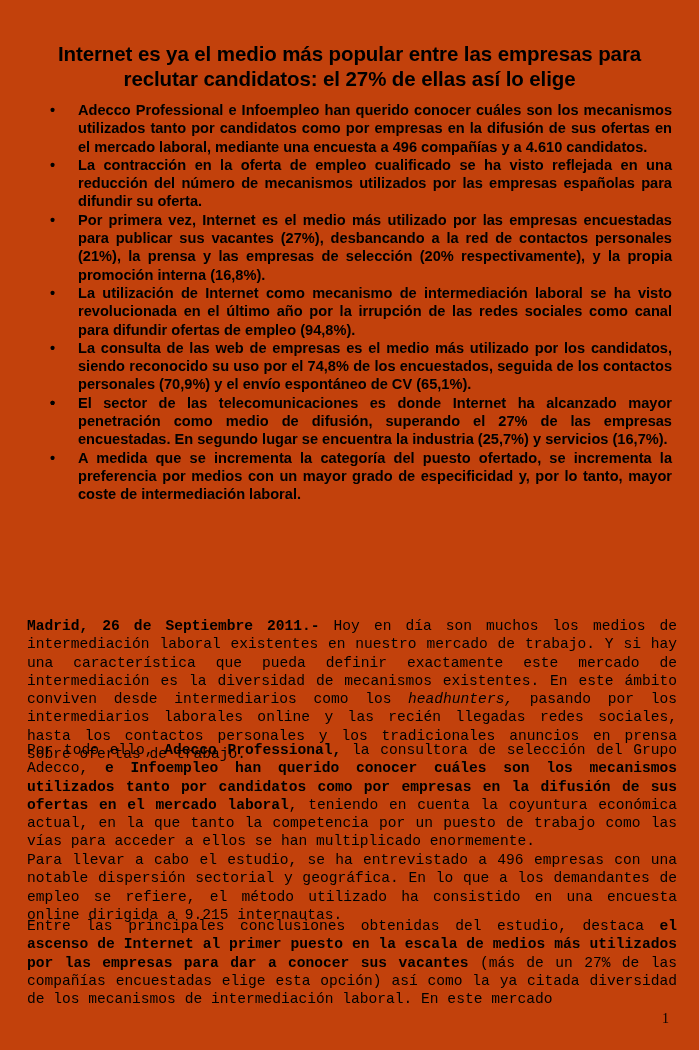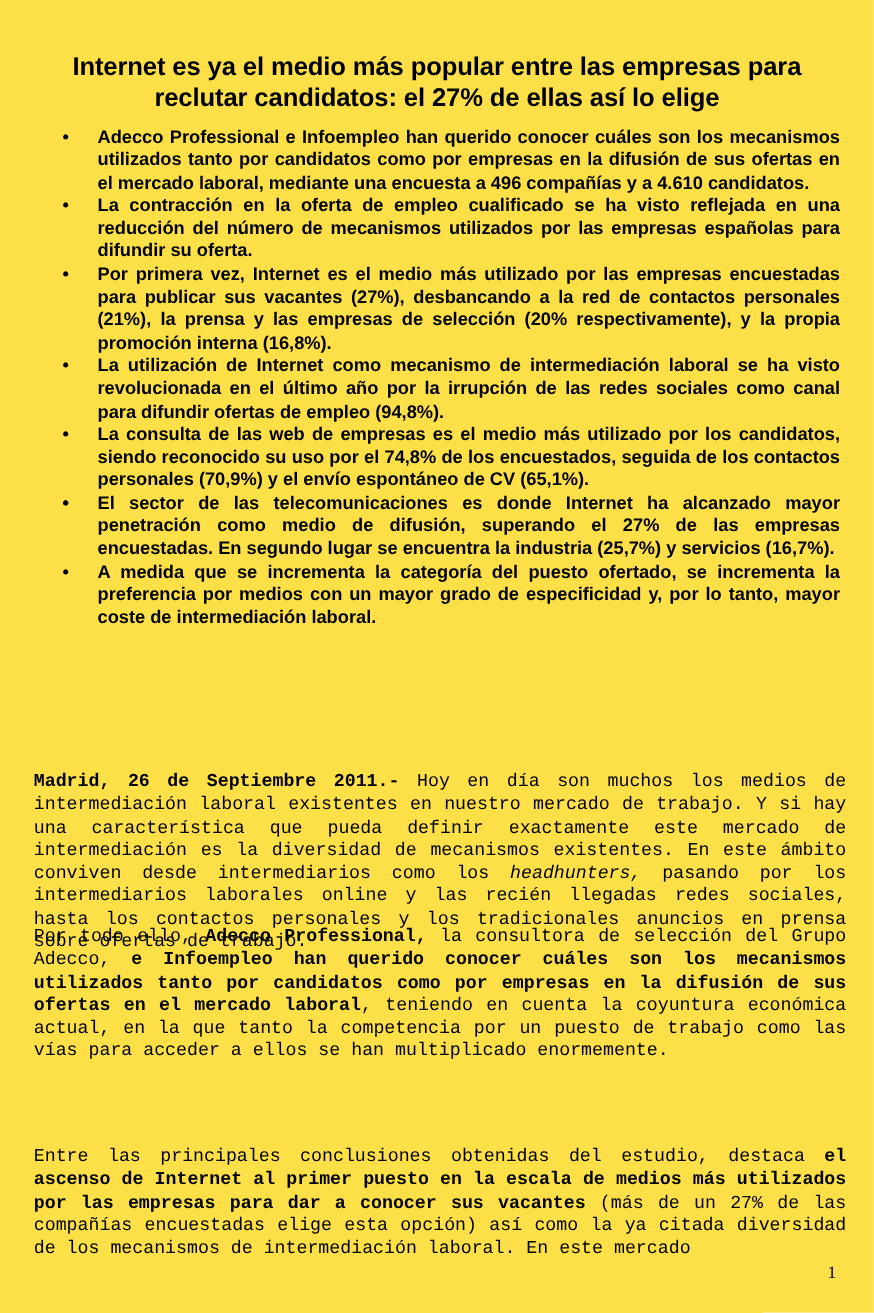--- a/index.html
+++ b/index.html
@@ -1,17 +1,17 @@
 <!DOCTYPE html>
 <html><head>
 <meta charset="utf-8">
 <style>
   html, body { margin: 0; padding: 0; background: #ffffff; }
   body { width: 699px; height: 1050px; position: relative; overflow: hidden; color: #000; }
-  .page { position: absolute; left: 0; top: 0; width: 699px; height: 1050px; background: #fde047; }
+  .page { position: absolute; left: 0; top: 0; width: 699px; height: 1050px; background: #c2410c; }
   .title {
     position: absolute; left: 20px; top: 27px; width: 659px;
     text-align: center; font-family: "Liberation Sans", sans-serif;
     font-weight: bold; font-size: 20.5px; line-height: 25px; letter-spacing: -0.1px;
   }
   .bullets {
     position: absolute; left: 40px; top: 101px; width: 632px;
     margin: 0; padding: 0; list-style: none;
     font-family: "Liberation Sans", sans-serif; font-weight: bold;
     font-size: 14.6px; line-height: 18.3px;
@@ -49,17 +49,18 @@
     <li><span class="dot">•</span><span>La consulta de las web de empresas es el medio más utilizado por los candidatos, siendo reconocido su uso por el 74,8% de los encuestados, seguida de los contactos personales (70,9%) y el envío espontáneo de CV (65,1%).</span></li>
     <li><span class="dot">•</span></li>
     <li><span class="dot">•</span><span>El sector de las telecomunicaciones es donde Internet ha alcanzado mayor penetración como medio de difusión, superando el 27% de las empresas encuestadas. En segundo lugar se encuentra la industria (25,7%) y servicios (16,7%).</span></li>
     <li><span class="dot">•</span><span>A medida que se incrementa la categoría del puesto ofertado, se incrementa la preferencia por medios con un mayor grado de especificidad y, por lo tanto, mayor coste de intermediación laboral.</span></li>
   </ul>
 
   <p class="body p1"><b>Madrid, 26 de Septiembre 2011.-</b><span>  Hoy en día son muchos los medios de intermediación laboral existentes en nuestro mercado de trabajo. Y si hay una característica que pueda definir exactamente este mercado de intermediación es la diversidad de mecanismos existentes. En este ámbito conviven desde intermediarios como los </span><i>headhunters,</i><span> pasando por los intermediarios laborales online y las recién llegadas redes sociales, hasta los contactos personales y los tradicionales anuncios en prensa sobre ofertas de trabajo.</span></p>
 
   <p class="body p2"><span>Por todo ello, </span><b>Adecco Professional,</b><span> la consultora de selección del Grupo Adecco, </span><b>e Infoempleo han querido conocer cuáles son los mecanismos utilizados tanto por candidatos como por empresas en la difusión de sus ofertas en el mercado laboral</b><span>, teniendo en cuenta la coyuntura económica actual, en la que tanto la competencia por un puesto de trabajo como las vías para acceder a ellos se han multiplicado enormemente.</span></p>
 
+  <p class="body p3">Para llevar a cabo el estudio, se ha entrevistado a 496 empresas con una notable dispersión sectorial y geográfica. En lo que a los demandantes de empleo se refiere, el método utilizado ha consistido en una encuesta online dirigida a 9.215 internautas.</p>
 
   <p class="body p4"><span>Entre las principales conclusiones obtenidas del estudio, destaca </span><b>el ascenso de Internet al primer puesto en la escala de medios más utilizados por las empresas para dar a conocer sus vacantes</b><span> (más de un 27% de las compañías encuestadas elige esta opción) así como la ya citada diversidad de los mecanismos de intermediación laboral. En este mercado</span></p>
 
   <div class="page-number">1</div>
 </div>
 
 </body></html>

